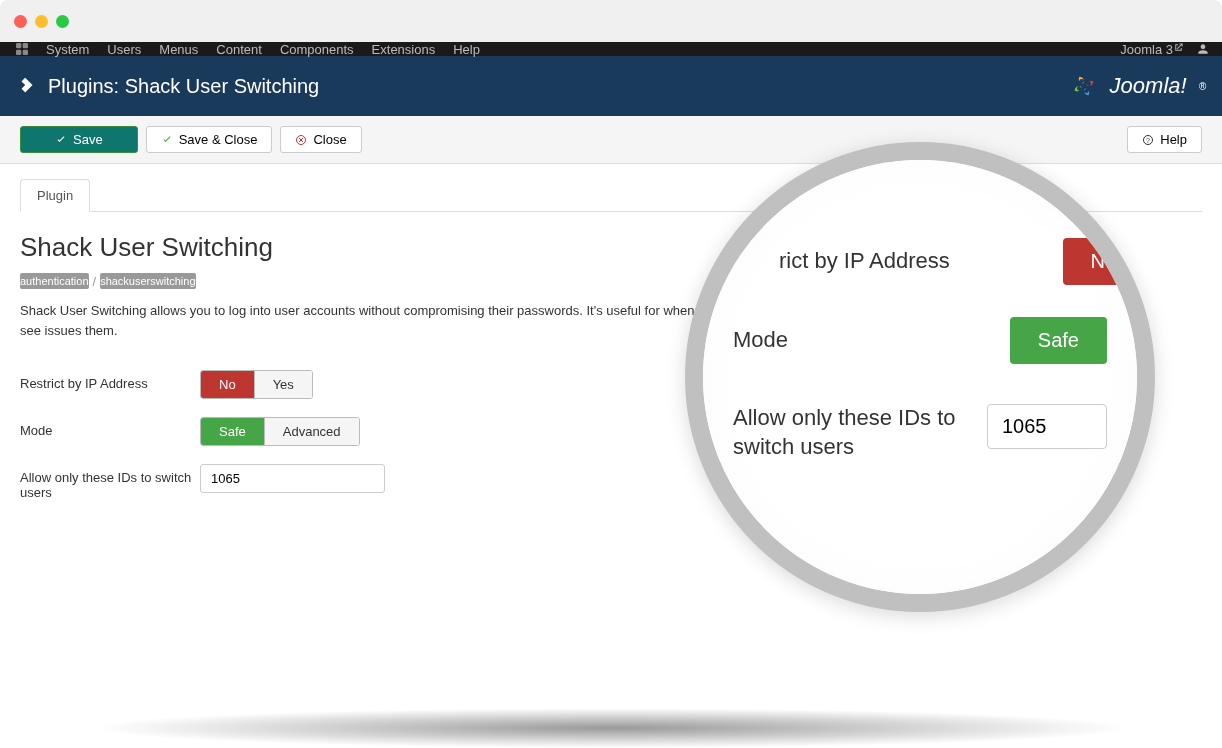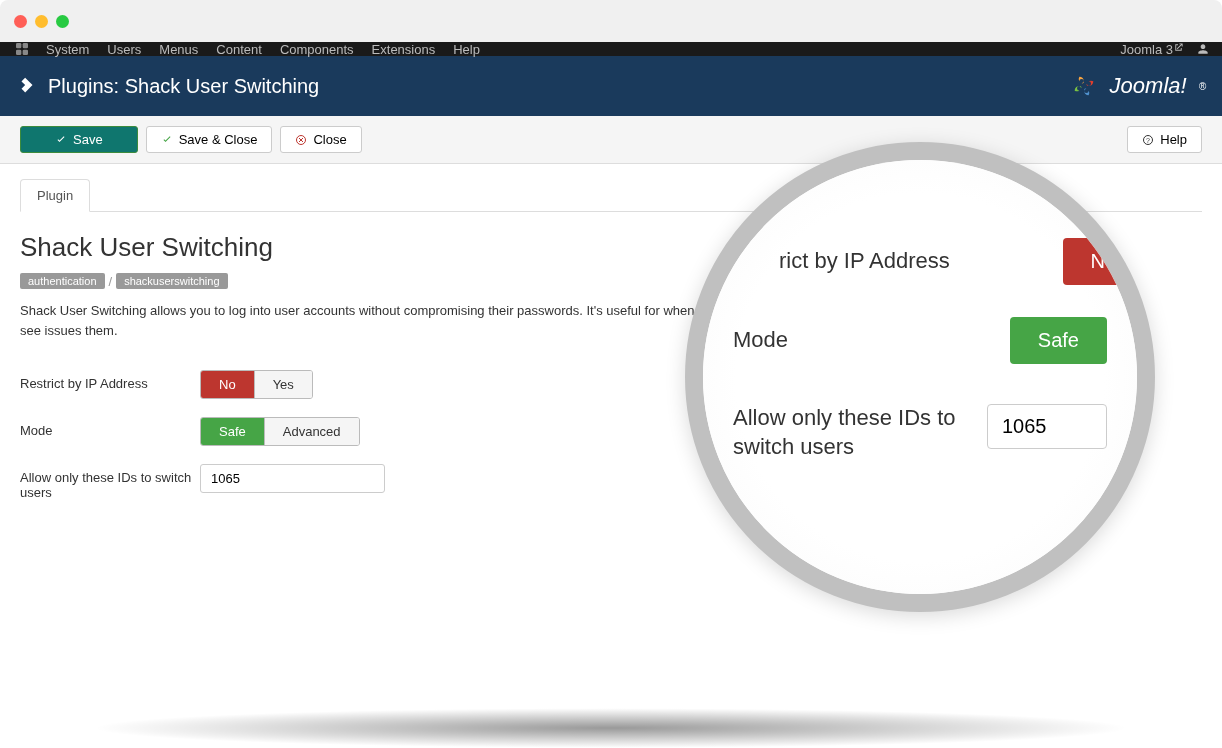--- a/index.html
+++ b/index.html
@@ -29,21 +29,21 @@
 .btn-primary { background: #0f766e; border-color: #3d8b3d; color: #fff; padding: 5px 34px; }
 .btn-icon { width: 12px; height: 12px; }
 .toolbar-right { margin-left: auto; }
 
 .content { padding: 14px 20px; }
 .tabs { border-bottom: 1px solid #ddd; margin-bottom: 20px; }
 .tab { display: inline-block; padding: 8px 16px; font-size: 13px; color: #555; border: 1px solid #ddd; border-bottom: 1px solid #fff; border-radius: 4px 4px 0 0; background: #fff; position: relative; top: 1px; }
 
 .page-heading { font-size: 26px; font-weight: 500; color: #333; margin-bottom: 10px; }
 .badges { display: flex; align-items: center; gap: 4px; margin-bottom: 12px; }
-.badge { background: #999; color: #fff; font-size: 11px; padding: 2px 8px; border-radius: 2px; }
+.badge { background: #999; color: #fff; font-size: 11px; padding: 2px 0; border-radius: 2px; }
 .badge-sep { color: #999; font-size: 13px; }
 .description { font-size: 13px; color: #333; line-height: 1.5; margin-bottom: 30px; max-width: 760px; }
 
 .form-row { display: flex; align-items: flex-start; margin-bottom: 18px; }
 .form-label { width: 180px; font-size: 13px; color: #333; padding-top: 6px; }
 .toggle-group { display: flex; border-radius: 3px; overflow: hidden; border: 1px solid #bbb; }
 .toggle-btn { padding: 6px 18px; font-size: 13px; background: #f5f5f5; border: none; cursor: pointer; color: #333; }
 .toggle-btn.active-red { background: #bd362f; color: #fff; }
 .toggle-btn.active-green { background: #46a546; color: #fff; }
 .toggle-sep { width: 1px; background: #bbb; }

